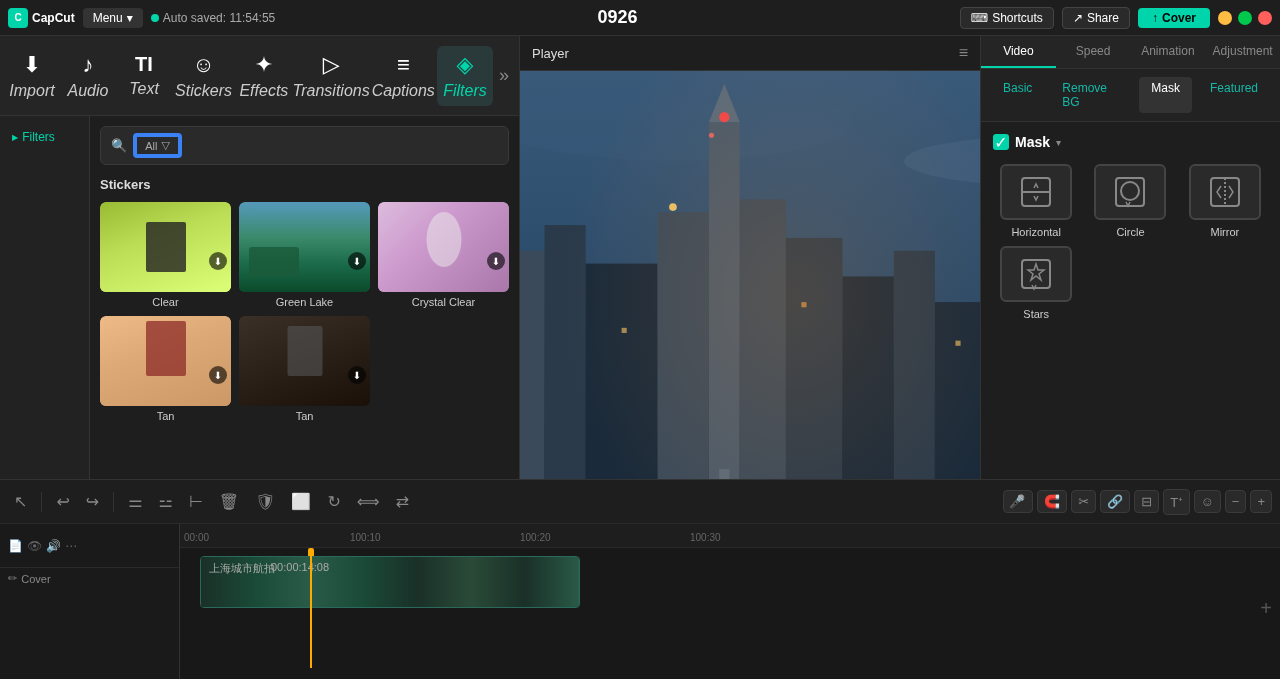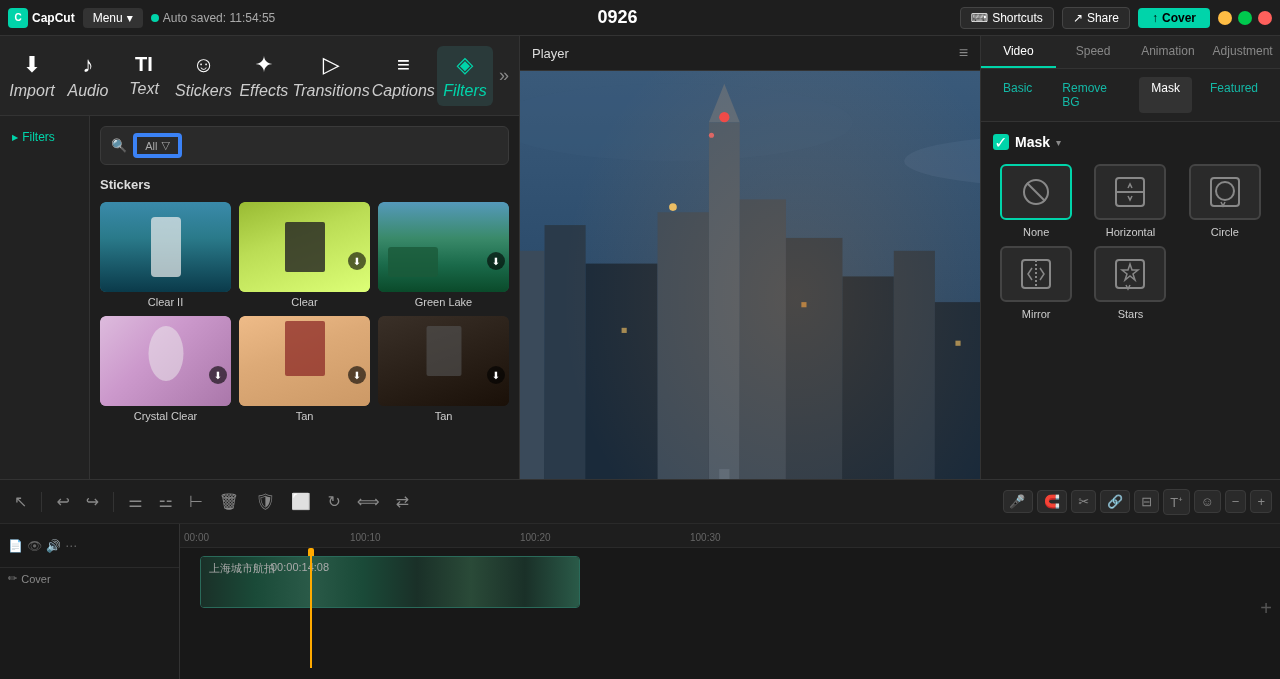--- a/index.html
+++ b/index.html
@@ -212,28 +212,20 @@
         <div class="search-bar">
           <span style="color:#888;font-size:13px;">🔍</span>
           <button class="search-filter-btn">
             <span>All</span>
             <span>▽</span>
           </button>
         </div>
         <div class="section-title">Stickers</div>
         <div class="filter-grid">
 
-          <div class="filter-item">
-            <div class="filter-thumb-bg" style="background: linear-gradient(135deg, #3a8a9a, #2a6a7a, #1a5a6a); position:relative; border-radius:6px;">
-              <div style="position:absolute;inset:0;background:linear-gradient(180deg, #3a8aaa 0%, #2a7a8a 40%, #1a5a6a 70%, #0a3a4a 100%); border-radius:6px; display:flex; align-items:center; justify-content:center;">
-                <div style="width:30px;height:60px;background:#eee;border-radius:4px;opacity:0.7;"></div>
-              </div>
-            </div>
-            <div class="filter-name">Clear II</div>
-          </div>
 
           <div class="filter-item">
             <div class="filter-thumb-bg" style="background: linear-gradient(160deg, #88bb22, #aacc44, #ccee66); position:relative; border-radius:6px;">
               <div style="position:absolute;inset:0;background:linear-gradient(160deg, #99bb33 0%, #bbdd55 40%, #ddff77 100%); border-radius:6px; overflow:hidden;">
                 <div style="position:absolute;top:20px;left:50%;transform:translateX(-50%);width:40px;height:50px;background:#222;border-radius:2px;opacity:0.8;"></div>
               </div>
               <div class="filter-download">⬇</div>
             </div>
             <div class="filter-name">Clear</div>
           </div>
@@ -383,29 +375,20 @@
       <div class="sub-tab">Featured</div>
     </div>
     <div class="mask-section">
       <div class="mask-header">
         <div class="mask-checkbox">✓</div>
         <span class="mask-label">Mask</span>
         <span class="mask-arrow">▾</span>
       </div>
       <div class="mask-grid">
 
-        <div class="mask-item active">
-          <div class="mask-icon-box">
-            <svg viewBox="0 0 36 36" fill="none" xmlns="http://www.w3.org/2000/svg">
-              <circle cx="18" cy="18" r="12" stroke="#888" stroke-width="2"></circle>
-              <line x1="9" y1="9" x2="27" y2="27" stroke="#888" stroke-width="2"></line>
-            </svg>
-          </div>
-          <span class="mask-name">None</span>
-        </div>
 
         <div class="mask-item">
           <div class="mask-icon-box">
             <svg viewBox="0 0 36 36" fill="none" xmlns="http://www.w3.org/2000/svg">
               <rect x="4" y="4" width="28" height="28" rx="3" stroke="#888" stroke-width="2"></rect>
               <line x1="4" y1="18" x2="32" y2="18" stroke="#888" stroke-width="2"></line>
               <path d="M16 22 L18 26 L20 22" stroke="#888" stroke-width="1.5" fill="none"></path>
               <path d="M16 14 L18 10 L20 14" stroke="#888" stroke-width="1.5" fill="none"></path>
             </svg>
           </div>

